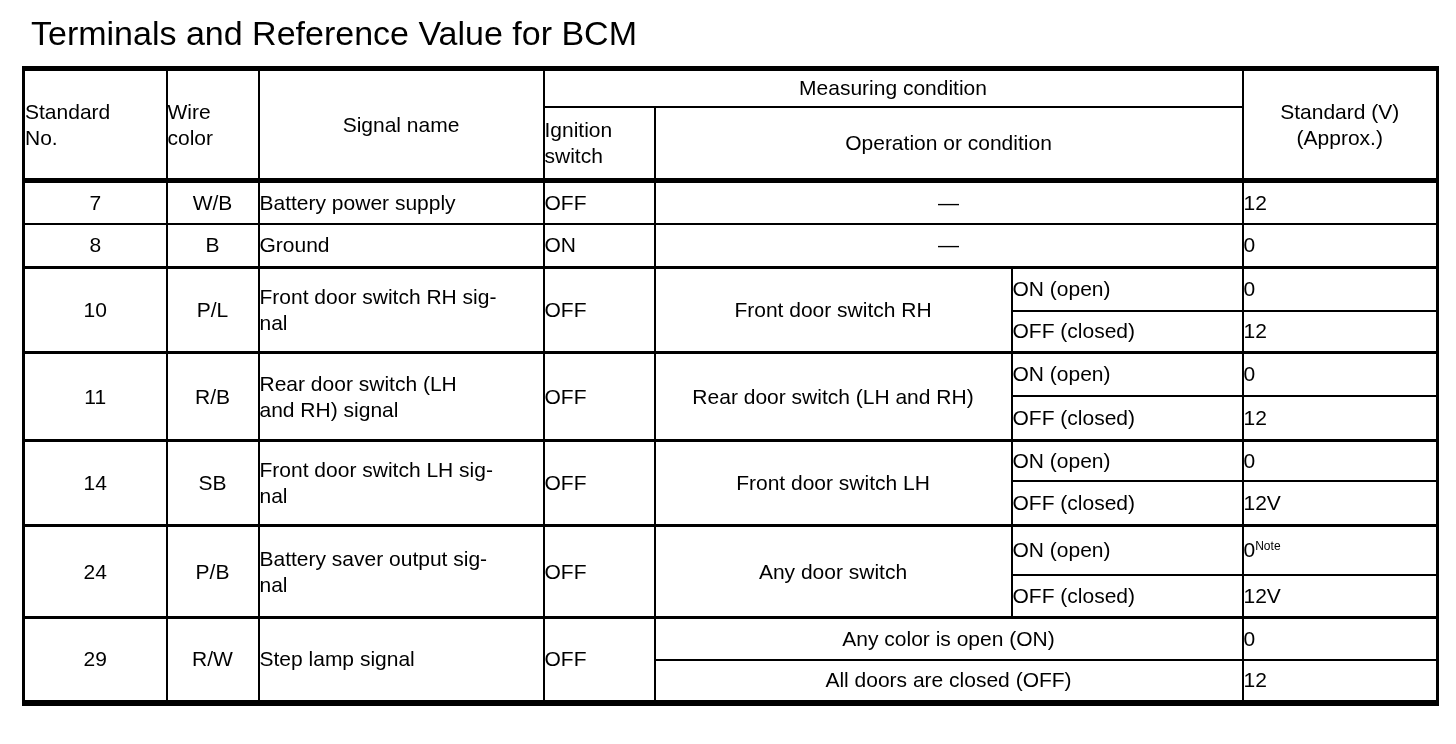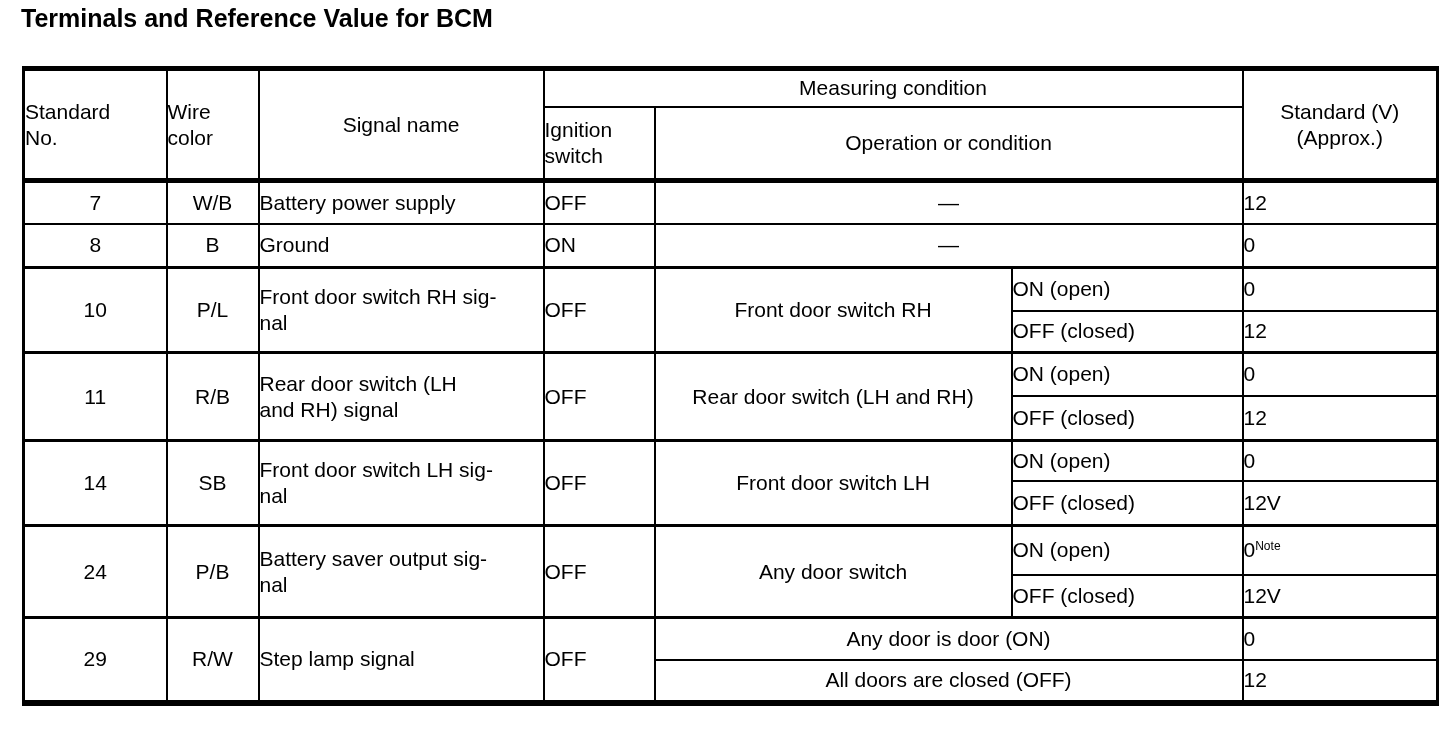--- a/index.html
+++ b/index.html
@@ -1,21 +1,21 @@
 <!DOCTYPE html>
 <html><head>
 <meta charset="utf-8">
 <style>
   html,body{margin:0;padding:0;background:#ffffff;}
   body{width:1456px;height:744px;overflow:hidden;
        font-family:"Liberation Sans",sans-serif;color:#000;}
   .canvas{position:relative;width:1456px;height:744px;background:#fff;}
 
-  .page-title{position:absolute;left:19px;top:2px;margin:2px;
-              font-size:25px;font-weight:bold;letter-spacing:0;white-space:nowrap;}
+  .page-title{position:absolute;left:19px;top:2px;margin:12px;
+              font-size:34px;font-weight:normal;letter-spacing:0;white-space:nowrap;}
 
   table.ref{position:absolute;left:22px;top:66px;width:1414px;
             border-collapse:collapse;table-layout:fixed;
             border-top:5px solid #000;border-bottom:6px solid #000;
             border-left:3px solid #000;border-right:3px solid #000;}
   table.ref th, table.ref td{
             border:2px solid #000;padding:0;margin:0;
             font-size:21px;font-weight:normal;line-height:1.22;
             vertical-align:middle;white-space:pre-line;overflow:hidden;}
 
@@ -152,21 +152,21 @@
     <tr style="height:43px">
       <td class="lft-cond">OFF (closed)</td>
       <td class="lft-std">12V</td>
     </tr>
 
     <tr class="grp" style="height:42px">
       <td rowspan="2" class="ctr">29</td>
       <td rowspan="2" class="ctr">R/W</td>
       <td rowspan="2" class="lft-sig">Step lamp signal</td>
       <td rowspan="2" class="lft-ign">OFF</td>
-      <td colspan="2" class="lft-op">Any door is door (ON)</td>
+      <td colspan="2" class="lft-op">Any color is open (ON)</td>
       <td class="lft-std">0</td>
     </tr>
     <tr style="height:43px">
       <td colspan="2" class="lft-op">All doors are closed (OFF)</td>
       <td class="lft-std">12</td>
     </tr>
   </tbody>
     </table>
 
 </div>

